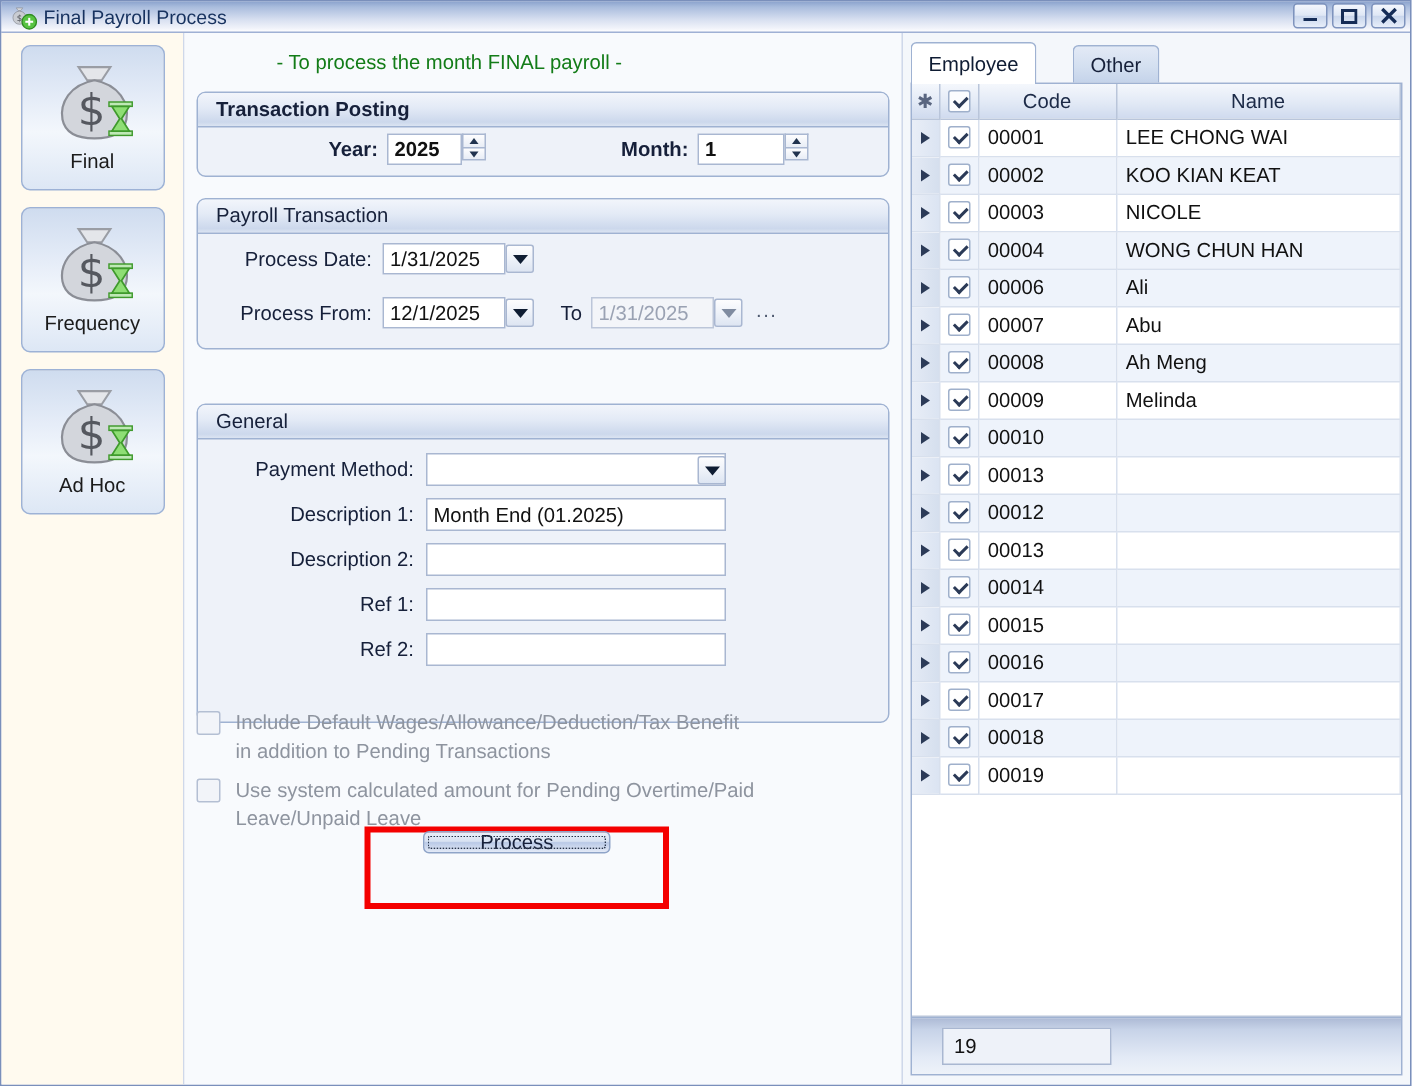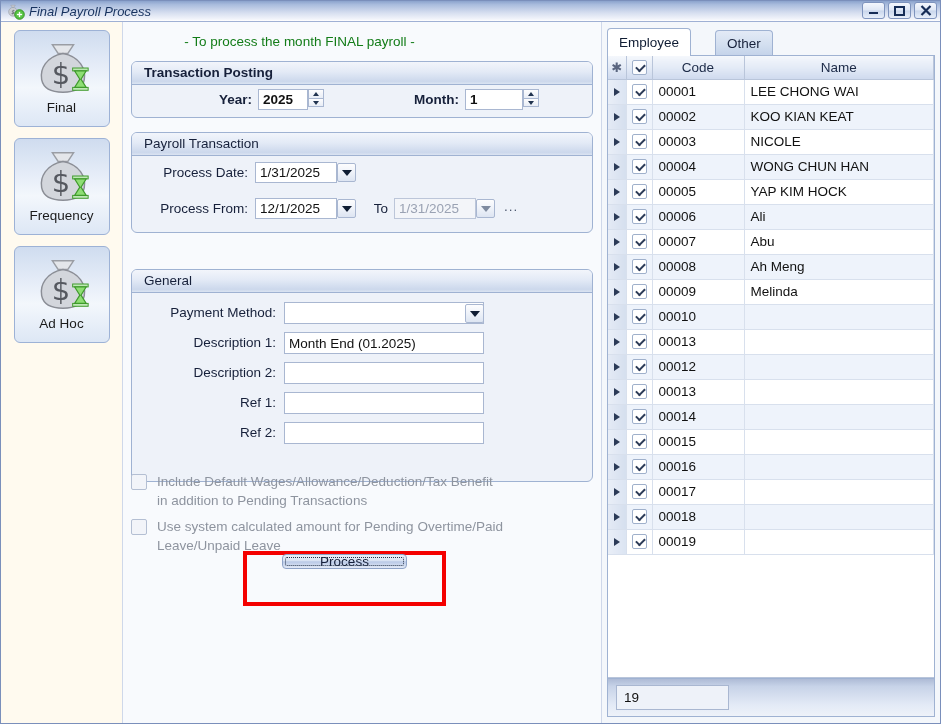--- a/index.html
+++ b/index.html
@@ -20,21 +20,21 @@
     background: #eef1f9;
     display: flex; flex-direction: column;
   }
 
   
   #titlebar {
     position: relative;
     height: 21px; flex: 0 0 21px;
     background: linear-gradient(to bottom, #8ba3cd 0%, #a9bcdd 18%, #d7dff0 60%, #f3f5fb 92%, #ffffff 100%);
     border-bottom: 1px solid #9fb0d4;
-    display: flex; align-items: center; font-style: italic;
+    display: flex; align-items: center;
   }
   #titlebar .tb-icon { width: 20px; height: 18px; margin-left: 3px; position: relative; flex:0 0 20px;}
   .moneybag-sm { position:absolute; left:2px; top:1px; width:14px; height:15px;}
   #titlebar .tb-title {
     margin-left: 5px;
     font-size: 13px; color: #17325f; font-family: "Liberation Sans", sans-serif;
     white-space: nowrap;
   }
   .tb-buttons { position:absolute; right:3px; top:1px; display:flex; gap:3px; }
   .tb-btn {
@@ -227,21 +227,21 @@
     transform: rotate(-45deg);
   }
   th .gchk { background:#fbfcfe; }
   #gridfooter {
     flex:0 0 38px; height:38px;
     background: linear-gradient(to bottom,#aebbd6 0%, #c7d3e8 20%, #e3eaf6 70%, #eef2f9 100%);
     border-top:1px solid #9fb2d2;
     display:flex; align-items:center;
   }
   #countbox {
-    margin-left:8px; width:113px; height:25px;
+    margin-left:20px; width:113px; height:25px;
     border:1px solid #a9b7d1; background:#eef2f9;
     display:flex; align-items:center; padding-left:7px;
     font-size:13.5px; color:#111;
   }
 </style>
 </head>
 <body>
 
 <div id="window">
 
@@ -468,26 +468,20 @@
                   <td class="c-chk"><span class="gchk"></span></td>
                   <td class="c-code">00003</td>
                   <td>NICOLE</td>
                 </tr>
                 <tr class="alt">
                   <td class="c-ind"><span class="rowarrow"></span></td>
                   <td class="c-chk"><span class="gchk"></span></td>
                   <td class="c-code">00004</td>
                   <td>WONG CHUN HAN</td>
                 </tr>
-                <tr>
-                  <td class="c-ind"><span class="rowarrow"></span></td>
-                  <td class="c-chk"><span class="gchk"></span></td>
-                  <td class="c-code">00005</td>
-                  <td>YAP KIM HOCK</td>
-                </tr>
                 <tr class="alt">
                   <td class="c-ind"><span class="rowarrow"></span></td>
                   <td class="c-chk"><span class="gchk"></span></td>
                   <td class="c-code">00006</td>
                   <td>Ali</td>
                 </tr>
                 <tr>
                   <td class="c-ind"><span class="rowarrow"></span></td>
                   <td class="c-chk"><span class="gchk"></span></td>
                   <td class="c-code">00007</td>

